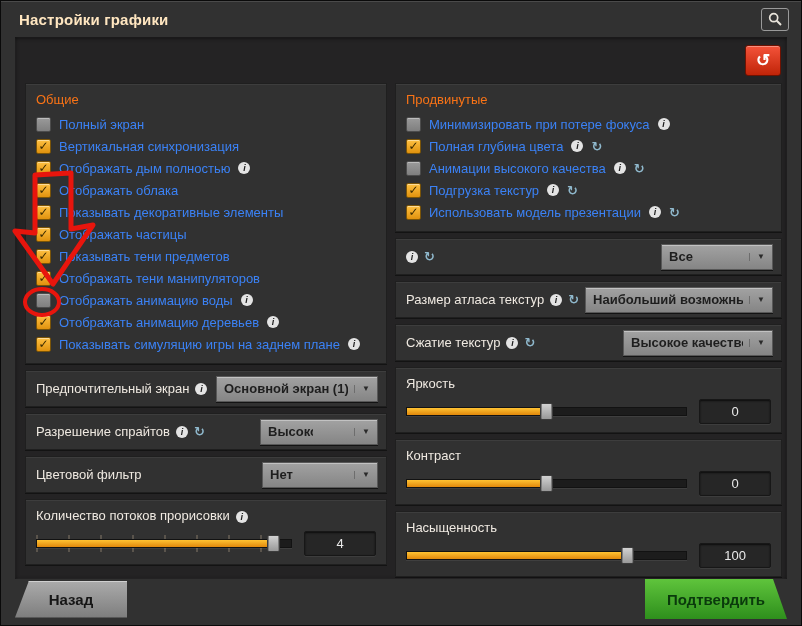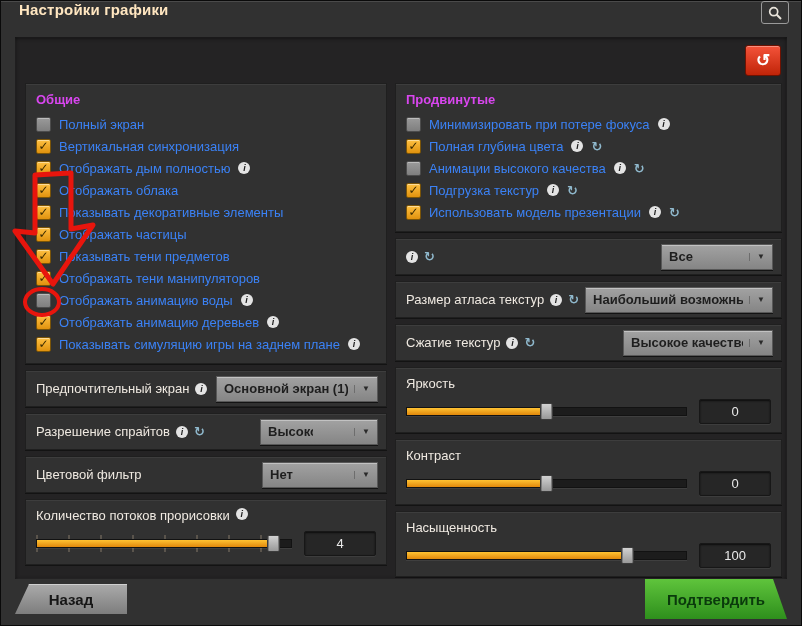--- a/index.html
+++ b/index.html
@@ -7,21 +7,21 @@
   body { font-family: "Liberation Sans", "DejaVu Sans", sans-serif; }
 
   .window{
     position:relative; width:802px; height:626px;
     background:#313131; border:1px solid #0a0a0a;
     box-shadow: inset 0 1px 0 #4a4a4a;
     display:flex; flex-direction:column; overflow:hidden;
   }
 
   
-  .titlebar{ height:36px; flex:none; display:flex; align-items:flex-start; padding:0 12px 0 18px; }
+  .titlebar{ height:36px; flex:none; display:flex; align-items:center; padding:0 12px 0 18px; }
   .title{ color:#ffe6c0; font-weight:bold; font-size:15px; letter-spacing:.2px; }
   .title-drag{ flex:1; height:100%; }
   .search-btn{
     width:28px; height:23px; flex:none; display:flex; align-items:center; justify-content:center;
     background:#343434; border:1px solid #9a9a9a; border-radius:3px; cursor:pointer;
   }
 
   
   .window-inner{
     flex:1; margin:0 14px; background:#242324;
@@ -41,21 +41,21 @@
   .col-left{ width:362px; flex:none; }
   .col-right{ flex:1; }
   [data-repeat]{ display:contents; }
 
   
   .box{
     background:#313131; border:1px solid #1f1f1f; margin-bottom:6px;
     box-shadow: inset 0 1px 0 rgba(255,255,255,.06), 0 1px 0 rgba(0,0,0,.45);
   }
   .check-section{ padding:8px 10px 8px 10px; }
-  .section-header{ color:#d946ef; font-weight:bold; font-size:13px; margin-bottom:6px; }
+  .section-header{ color:#f97316; font-weight:normal; font-size:13px; margin-bottom:6px; }
 
   .check-row{ display:flex; align-items:center; height:22px; gap:8px; cursor:pointer; }
   .checkbox{
     width:15px; height:15px; flex:none; border-radius:2px;
     display:flex; align-items:center; justify-content:center;
     font-size:12px; font-weight:bold; line-height:1;
   }
   .checkbox.on{
     background:linear-gradient(#ffc142,#e0920e); border:1px solid #7a5408; color:#3a2a00;
     box-shadow: inset 0 1px 0 rgba(255,255,255,.45);
@@ -80,21 +80,21 @@
     margin-left:auto; height:26px; flex:none; cursor:pointer;
     display:flex; align-items:center; justify-content:space-between; padding:0 7px;
     background:linear-gradient(#a2a2a2,#858585); border:1px solid #585858; border-radius:0;
     box-shadow: inset 0 1px 0 #c2c2c2, 0 1px 0 #131313;
   }
   .dd-value{ color:#1e1e1e; font-size:13px; font-weight:bold; white-space:nowrap; overflow:hidden; }
   .dd-arrow{ color:#2a2a2a; font-size:8px; padding-left:7px; margin-left:6px; border-left:1px solid #6d6d6d; line-height:1; }
 
   
   .slider-section{ padding:8px 10px; }
-  .slider-section .row-label{ display:flex; align-items:flex-start; gap:6px; margin-bottom:8px; }
+  .slider-section .row-label{ display:flex; align-items:flex-end; gap:6px; margin-bottom:8px; }
   .slider-line{ display:flex; align-items:center; gap:12px; }
   .slider{ position:relative; flex:1; height:19px; cursor:pointer; }
   .slider-ticks{
     position:absolute; left:0; right:0; top:1px; height:17px;
     background:repeating-linear-gradient(to right, #5a544c 0 2px, transparent 2px 12.5%);
   }
   .slider-track{
     position:absolute; left:0; right:0; top:5px; height:9px;
     background:#1c1c1c; border:1px solid #121212; box-shadow:0 1px 0 rgba(255,255,255,.07);
   }
@@ -109,21 +109,21 @@
   }
   .value-box{
     width:72px; height:25px; flex:none; text-align:center; line-height:23px; cursor:text;
     background:#262626; border:1px solid #171717; color:#e9e9e9; font-size:13px;
     box-shadow: inset 0 1px 2px rgba(0,0,0,.7), 0 1px 0 #3d3d3d; border-radius:2px;
   }
 
   
   .footer{ flex:none; height:46px; display:flex; align-items:center; padding:4px 14px 10px 14px; }
   .back-btn{
-    width:112px; height:30px; border:none; cursor:pointer;
+    width:112px; height:37px; border:none; cursor:pointer;
     background:linear-gradient(#ababab,#7d7d7d);
     clip-path:polygon(14px 0, 100% 0, 100% 100%, 0 100%);
     color:#161616; font-weight:bold; font-size:15px; font-family:inherit;
     box-shadow: inset 0 1px 0 #d0d0d0;
   }
   .confirm-btn{
     margin-left:auto; width:142px; height:40px; border:none; cursor:pointer;
     background:linear-gradient(#5fc43c,#2e8f1c);
     clip-path:polygon(0 0, calc(100% - 14px) 0, 100% 100%, 0 100%);
     color:#0a3a0c; font-weight:bold; font-size:15px; font-family:inherit;

